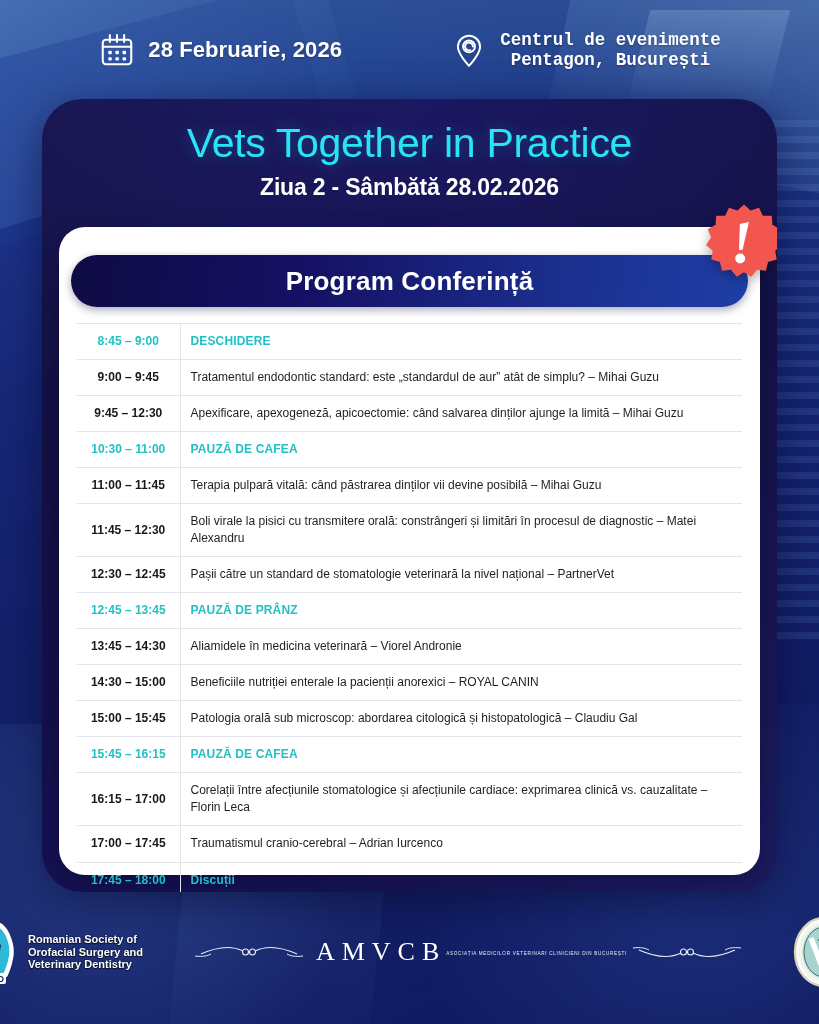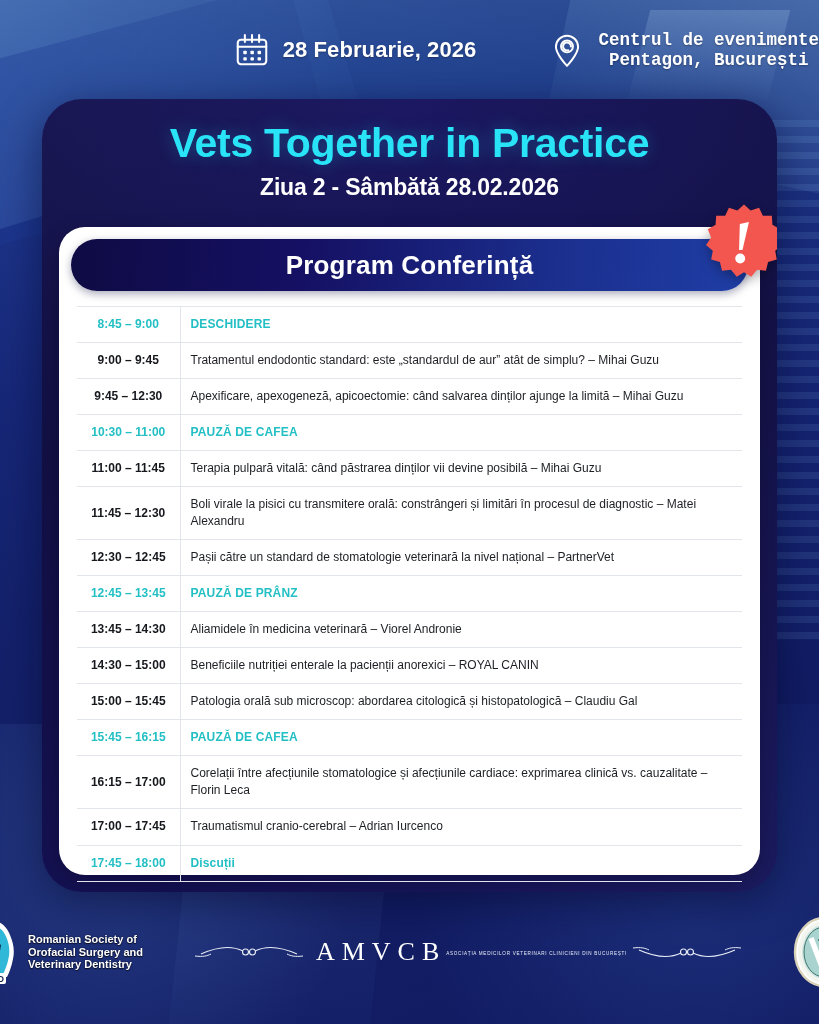--- a/index.html
+++ b/index.html
@@ -64,22 +64,22 @@
     background: linear-gradient(170deg, rgba(110,155,220,0.14), rgba(30,50,130,0));
     transform: rotate(6deg);
   }
 
   
   .topbar {
     position: relative;
     height: 100px;
     display: flex;
     align-items: center;
-    justify-content: flex-end;
-    gap: 72px;
+    justify-content: center;
+    gap: 108px;
     z-index: 4;
   }
   .topbar-item { display: flex; align-items: center; gap: 12px; }
   .topbar-icon { flex: 0 0 auto; display: block; }
   .topbar-date {
     color: #ffffff;
     font-size: 22px;
     font-weight: bold;
     letter-spacing: 0.1px;
     white-space: nowrap;
@@ -118,21 +118,21 @@
 
   .title-block {
     position: relative;
     padding-top: 22px;
     text-align: center;
     z-index: 2;
   }
   .main-title {
     color: #29e3f7;
     font-size: 41px;
-    font-weight: bold;
+    font-weight: normal;
     letter-spacing: -0.3px;
     line-height: 1.12;
     text-shadow: 0 0 18px rgba(41,227,247,0.28);
   }
   .sub-title {
     margin-top: 7px;
     color: #ffffff;
     font-size: 23px;
     font-weight: bold;
     letter-spacing: -0.2px;
@@ -148,21 +148,21 @@
     background: #ffffff;
     border-radius: 26px;
     box-shadow: 0 6px 22px rgba(0,0,0,0.22);
     z-index: 3;
     padding: 12px 12px 0 12px;
   }
 
   
   .program-banner {
     position: relative;
-    margin: 0 auto;
+    margin: 16px auto;
     width: 677px;
     height: 52px;
     border-radius: 26px;
     background: linear-gradient(95deg, #0f0b44 0%, #151063 34%, #1b2f8e 72%, #1f3ea6 100%);
     display: flex;
     align-items: center;
     justify-content: center;
     box-shadow: 0 3px 9px rgba(10,12,60,0.35);
   }
   .program-banner-text {

